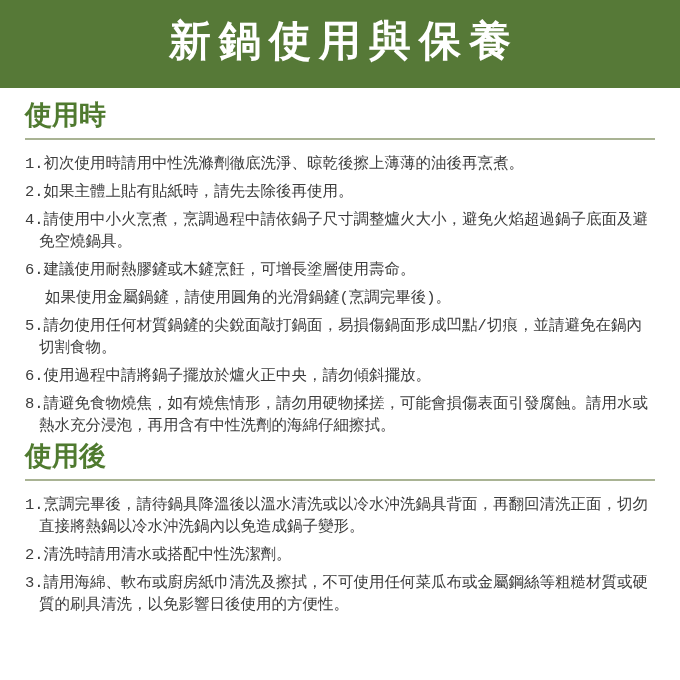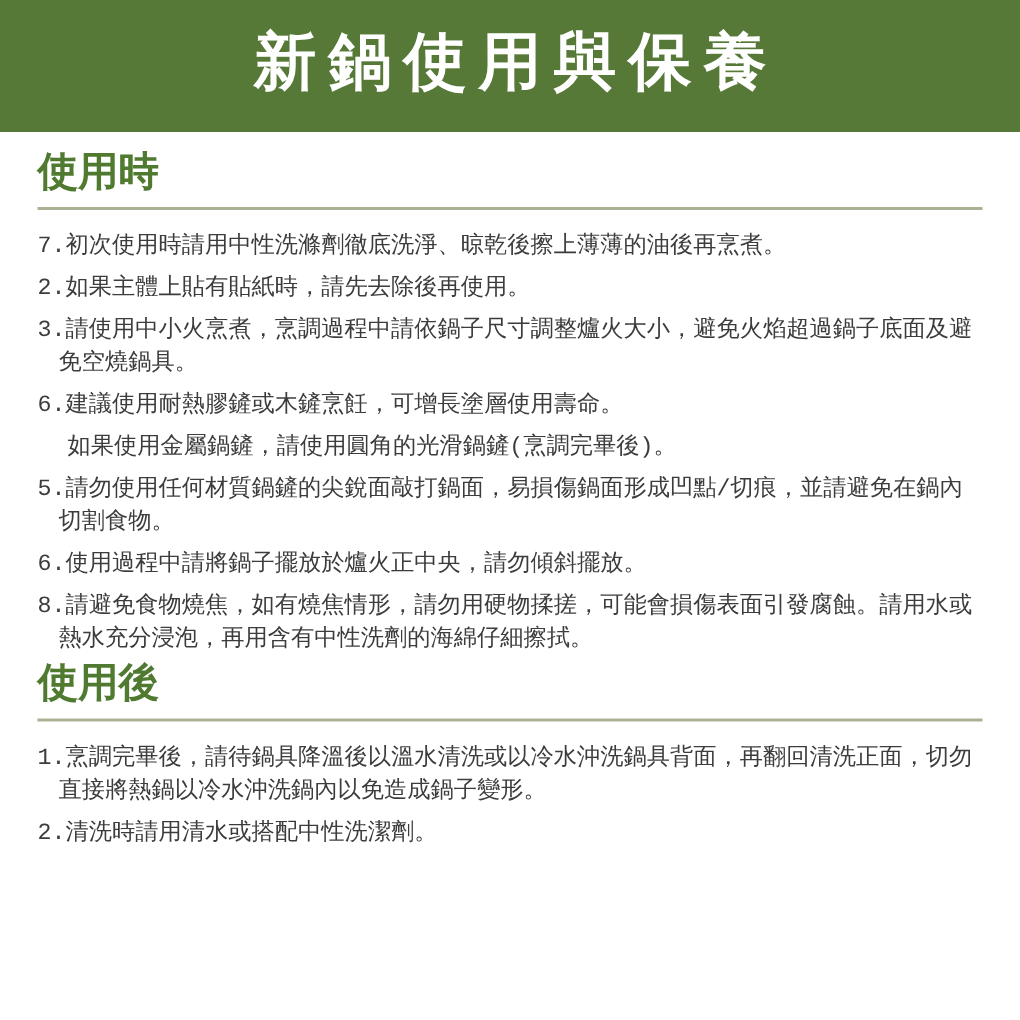--- a/index.html
+++ b/index.html
@@ -65,32 +65,33 @@
   <div class="header">
     <div class="header-title">新鍋使用與保養</div>
   </div>
 
   <div class="content">
 
     <div class="section">
       <div class="section-title">使用時</div>
       <div class="section-rule"></div>
 
-      <div class="item">7.初次使用時請用中性洗滌劑徹底洗淨、晾乾後擦上薄薄的油後再烹煮。</div>
+      <div class="item">1.初次使用時請用中性洗滌劑徹底洗淨、晾乾後擦上薄薄的油後再烹煮。</div>
       <div class="item">2.如果主體上貼有貼紙時，請先去除後再使用。</div>
-      <div class="item">3.請使用中小火烹煮，烹調過程中請依鍋子尺寸調整爐火大小，避免火焰超過鍋子底面及避免空燒鍋具。</div>
+      <div class="item">4.請使用中小火烹煮，烹調過程中請依鍋子尺寸調整爐火大小，避免火焰超過鍋子底面及避免空燒鍋具。</div>
       <div class="item">6.建議使用耐熱膠鏟或木鏟烹飪，可增長塗層使用壽命。</div>
       <div class="item cont">如果使用金屬鍋鏟，請使用圓角的光滑鍋鏟(烹調完畢後)。</div>
       <div class="item">5.請勿使用任何材質鍋鏟的尖銳面敲打鍋面，易損傷鍋面形成凹點/切痕，並請避免在鍋內切割食物。</div>
       <div class="item">6.使用過程中請將鍋子擺放於爐火正中央，請勿傾斜擺放。</div>
       <div class="item">8.請避免食物燒焦，如有燒焦情形，請勿用硬物揉搓，可能會損傷表面引發腐蝕。請用水或熱水充分浸泡，再用含有中性洗劑的海綿仔細擦拭。</div>
     </div>
 
     <div class="section">
       <div class="section-title">使用後</div>
       <div class="section-rule"></div>
 
       <div class="item">1.烹調完畢後，請待鍋具降溫後以溫水清洗或以冷水沖洗鍋具背面，再翻回清洗正面，切勿直接將熱鍋以冷水沖洗鍋內以免造成鍋子變形。</div>
       <div class="item">2.清洗時請用清水或搭配中性洗潔劑。</div>
+      <div class="item">3.請用海綿、軟布或廚房紙巾清洗及擦拭，不可使用任何菜瓜布或金屬鋼絲等粗糙材質或硬質的刷具清洗，以免影響日後使用的方便性。</div>
     </div>
 
   </div>
 </div>
 
 </body></html>

